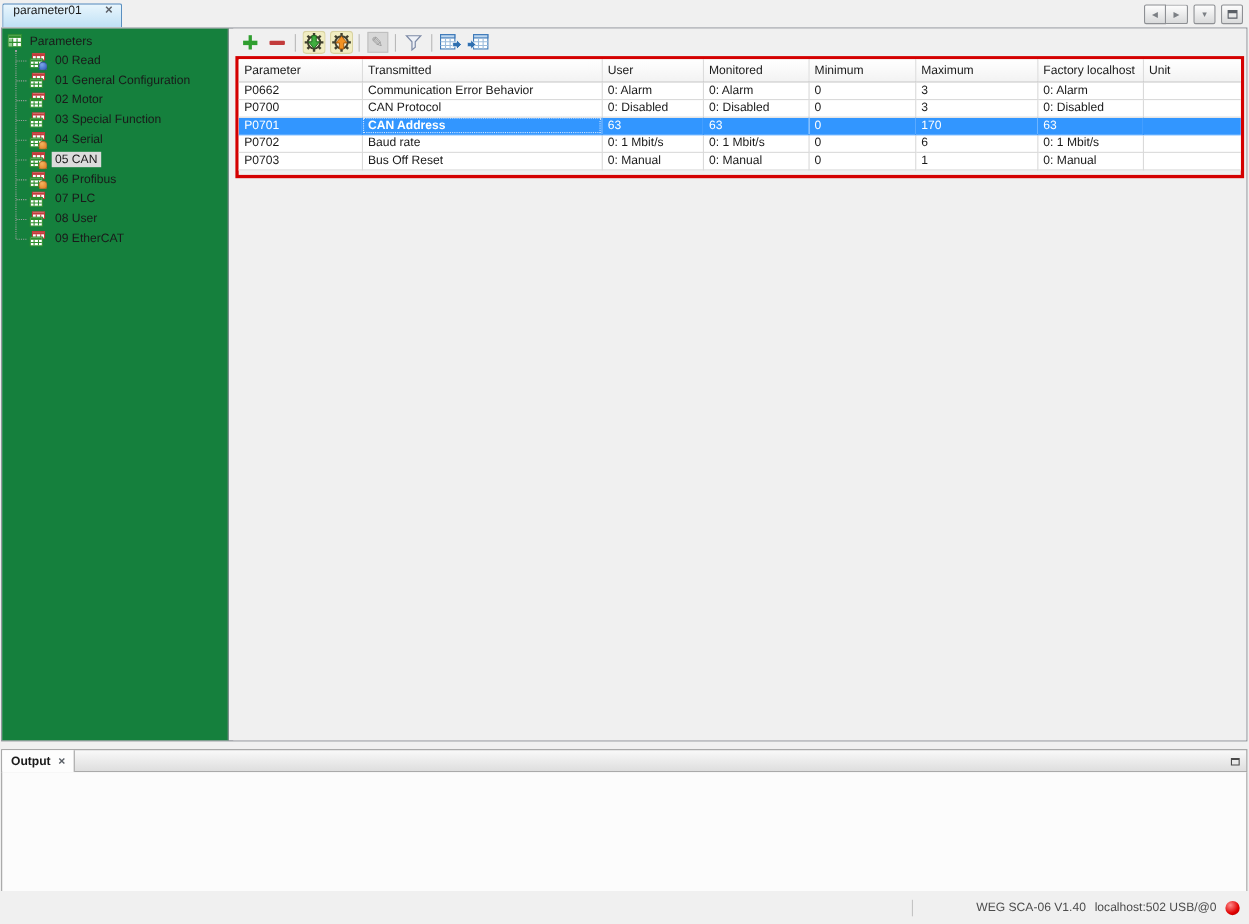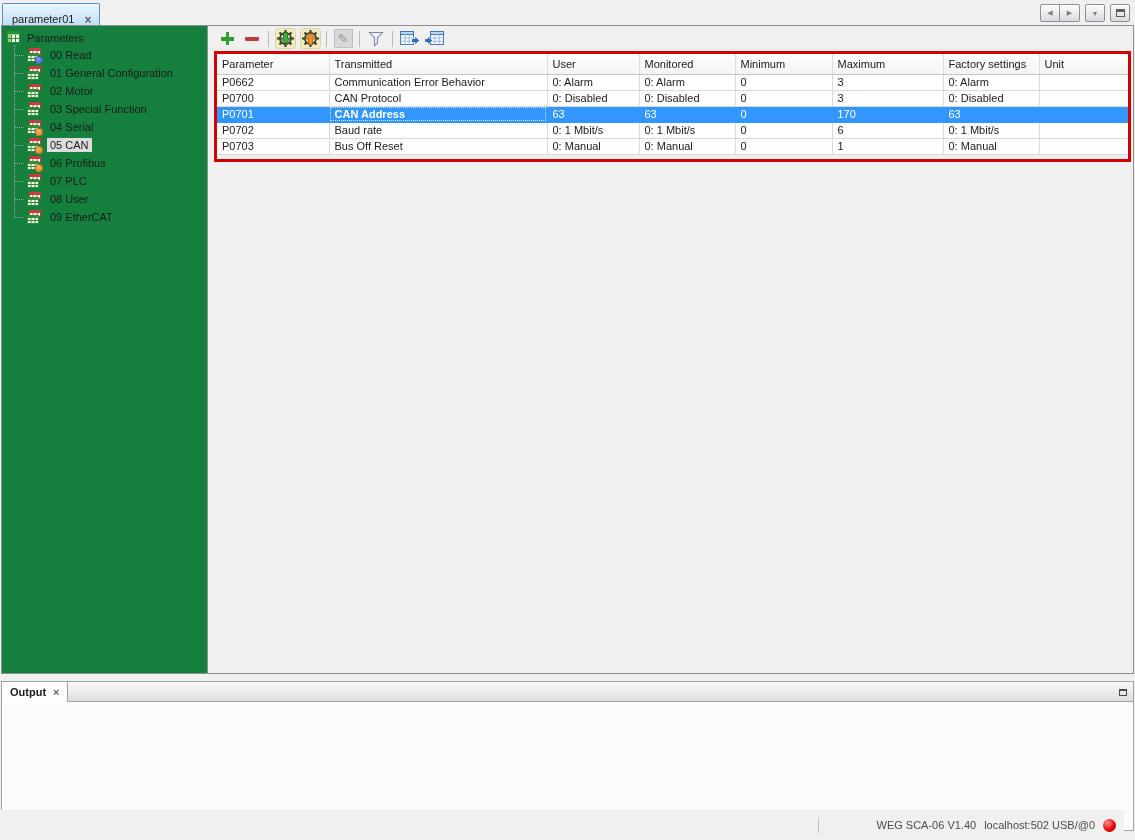--- a/index.html
+++ b/index.html
@@ -7,21 +7,21 @@
   body {
     font-family:"Liberation Sans","DejaVu Sans",sans-serif;
     font-size:11px; color:#1a1a1a; background:#f0f0f0;
     position:relative;
   }
 
   
   .doc-tabbar { position:absolute; left:0; top:0; width:100%; height:25px; }
   .doc-tab {
     position:absolute; left:2px; top:3px; height:22px;
-    display:flex; align-items:flex-end; gap:10px; padding:0 8px 0 9px;
+    display:flex; align-items:flex-start; gap:21px; padding:0 8px 0 9px;
     background:linear-gradient(#e9f6fd,#bfe0f5);
     border:1px solid #5a8fc0; border-bottom:none; border-radius:2px 2px 0 0;
   }
   .tab-close { font-size:12px; font-weight:bold; color:#5a5f66; line-height:10px; }
   .tabnav { position:absolute; right:5px; top:4px; display:flex; gap:5px; }
   .tn-group { display:flex; }
   .tn-btn {
     width:20px; height:18px; display:flex; align-items:center; justify-content:center;
     border:1px solid #8e9094; background:linear-gradient(#fdfdfd,#d9dadb);
     border-radius:2px; color:#7b7f84; font-size:7px;
@@ -118,21 +118,21 @@
     display:flex; align-items:center; justify-content:center;
   }
   .output-max .sq { width:8px; height:7px; border:1px solid #4a4a4a; border-top:2px solid #4a4a4a; }
   .output-content {
     position:absolute; left:0; right:0; top:21px; bottom:0;
     background:#fcfcfc; border:1px solid #a2a2a2; border-top:none;
   }
 
   
   .statusbar {
-    position:absolute; left:0; right:11px; bottom:0; height:30px;
+    position:absolute; left:0; right:0; bottom:0; height:30px;
     display:flex; align-items:center; justify-content:flex-end;
     padding-right:8px; background:#f0f0f0; color:#4c4c4c;
   }
   .sb-sep { width:1px; height:15px; background:#c4c4c4; margin-right:58px; }
   .sb-text { margin-right:8px; }
   .led {
     width:13px; height:13px; border-radius:50%;
     background:radial-gradient(circle at 35% 30%, #ff8a8a, #e00000 60%, #9c0000);
   }
 </style>
@@ -440,21 +440,21 @@
             <col>
           </colgroup>
         <thead>
           <tr>
               <th>Parameter</th>
               <th>Transmitted</th>
               <th>User</th>
               <th>Monitored</th>
               <th>Minimum</th>
               <th>Maximum</th>
-              <th>Factory settings</th>
+              <th>Factory localhost</th>
               <th>Unit</th>
             </tr>
         </thead>
         <tbody>
             <tr>
               <td>P0662</td>
               <td class="desc">Communication Error Behavior</td>
               <td>0: Alarm</td>
               <td>0: Alarm</td>
               <td>0</td>

